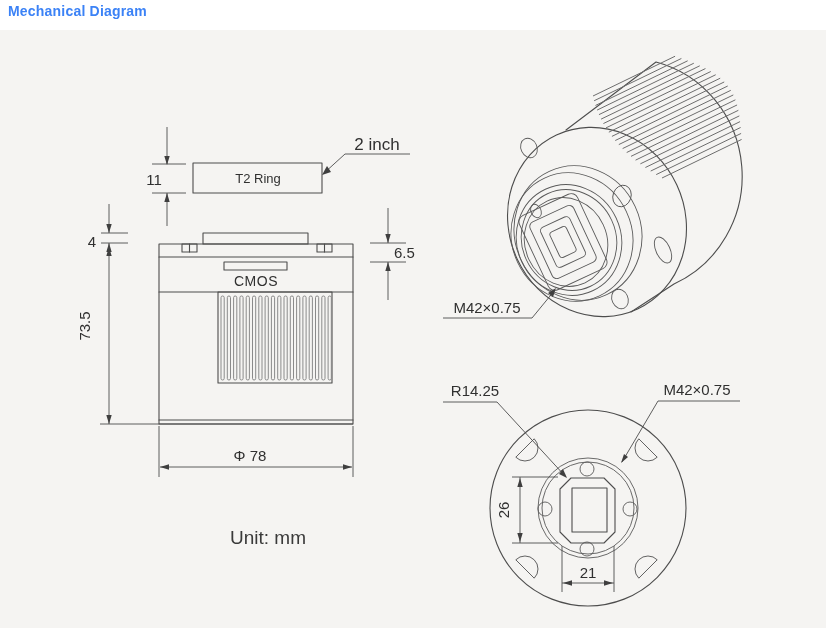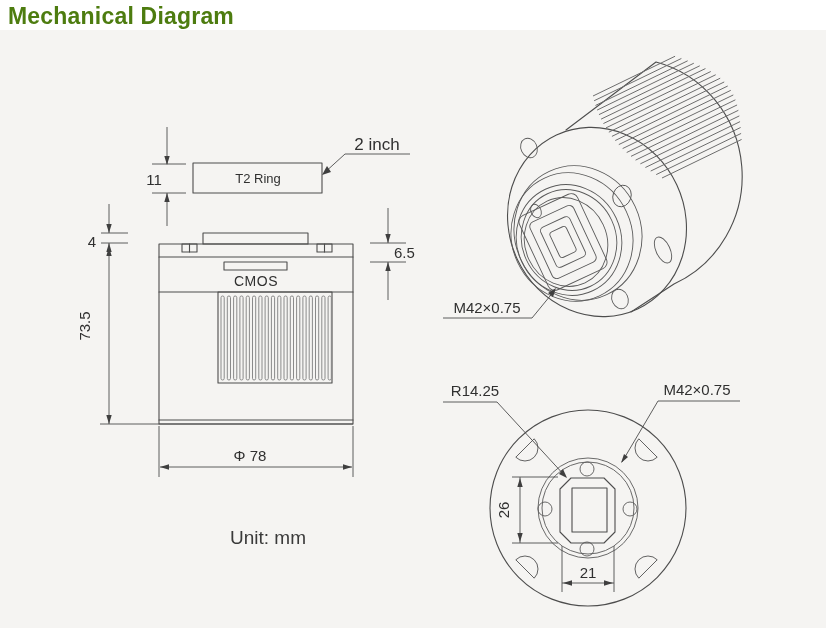--- a/index.html
+++ b/index.html
@@ -7,21 +7,21 @@
     width:826px;height:628px;position:relative;overflow:hidden;
     background:#ffffff;
     font-family:"Liberation Sans","DejaVu Sans",sans-serif;
   }
   .panel{
     position:absolute;left:0;top:30px;width:826px;height:598px;
     background:#f5f4f2;
   }
   .page-title{
     position:absolute;left:8px;top:3px;
-    font-size:23px;font-weight:bold;color:#4d7c0f;letter-spacing:.2px;
+    font-size:14px;font-weight:bold;color:#3b82f6;letter-spacing:.2px;
   }
   svg.drawing{position:absolute;left:0;top:0;}
   svg .ln{stroke:#4d4d4d;stroke-width:1.1;fill:none;stroke-linecap:round;stroke-linejoin:round;}
   svg .thin{stroke:#5a5a5a;stroke-width:0.9;fill:none;}
   svg .dimln{stroke:#4d4d4d;stroke-width:0.9;fill:none;}
   svg .ah{fill:#3f3f3f;stroke:none;}
   svg text{fill:#303030;}
   svg .dim{font-size:15px;}
   svg .lbl{font-size:15px;}
   svg .big{font-size:17px;}

